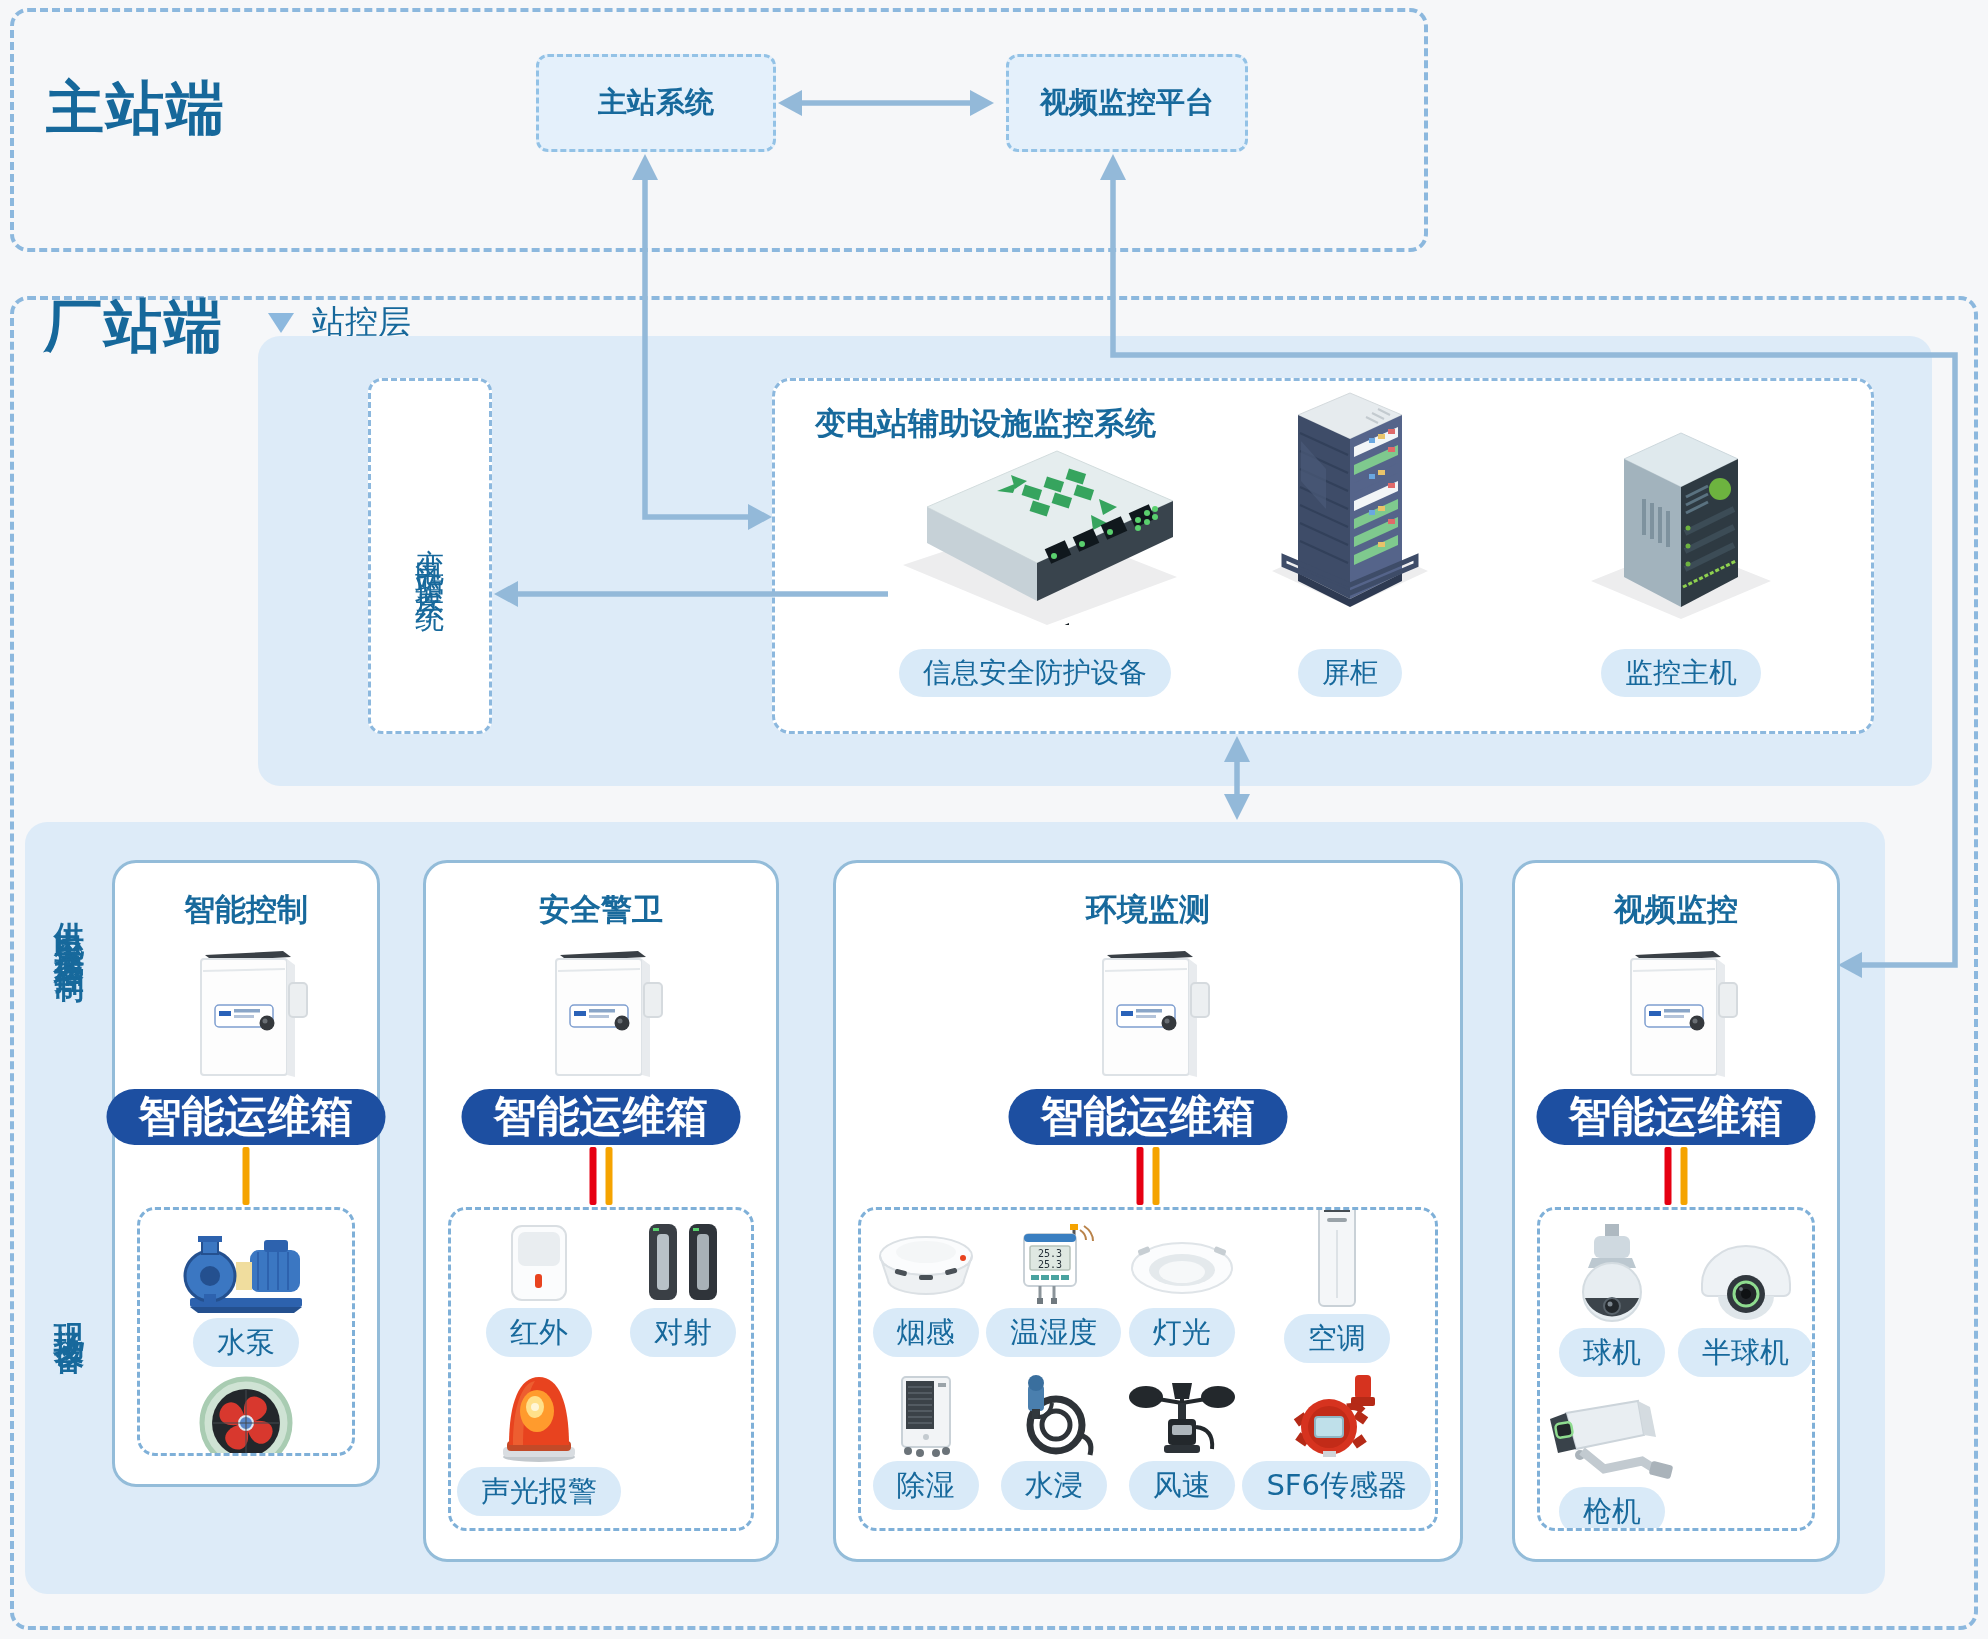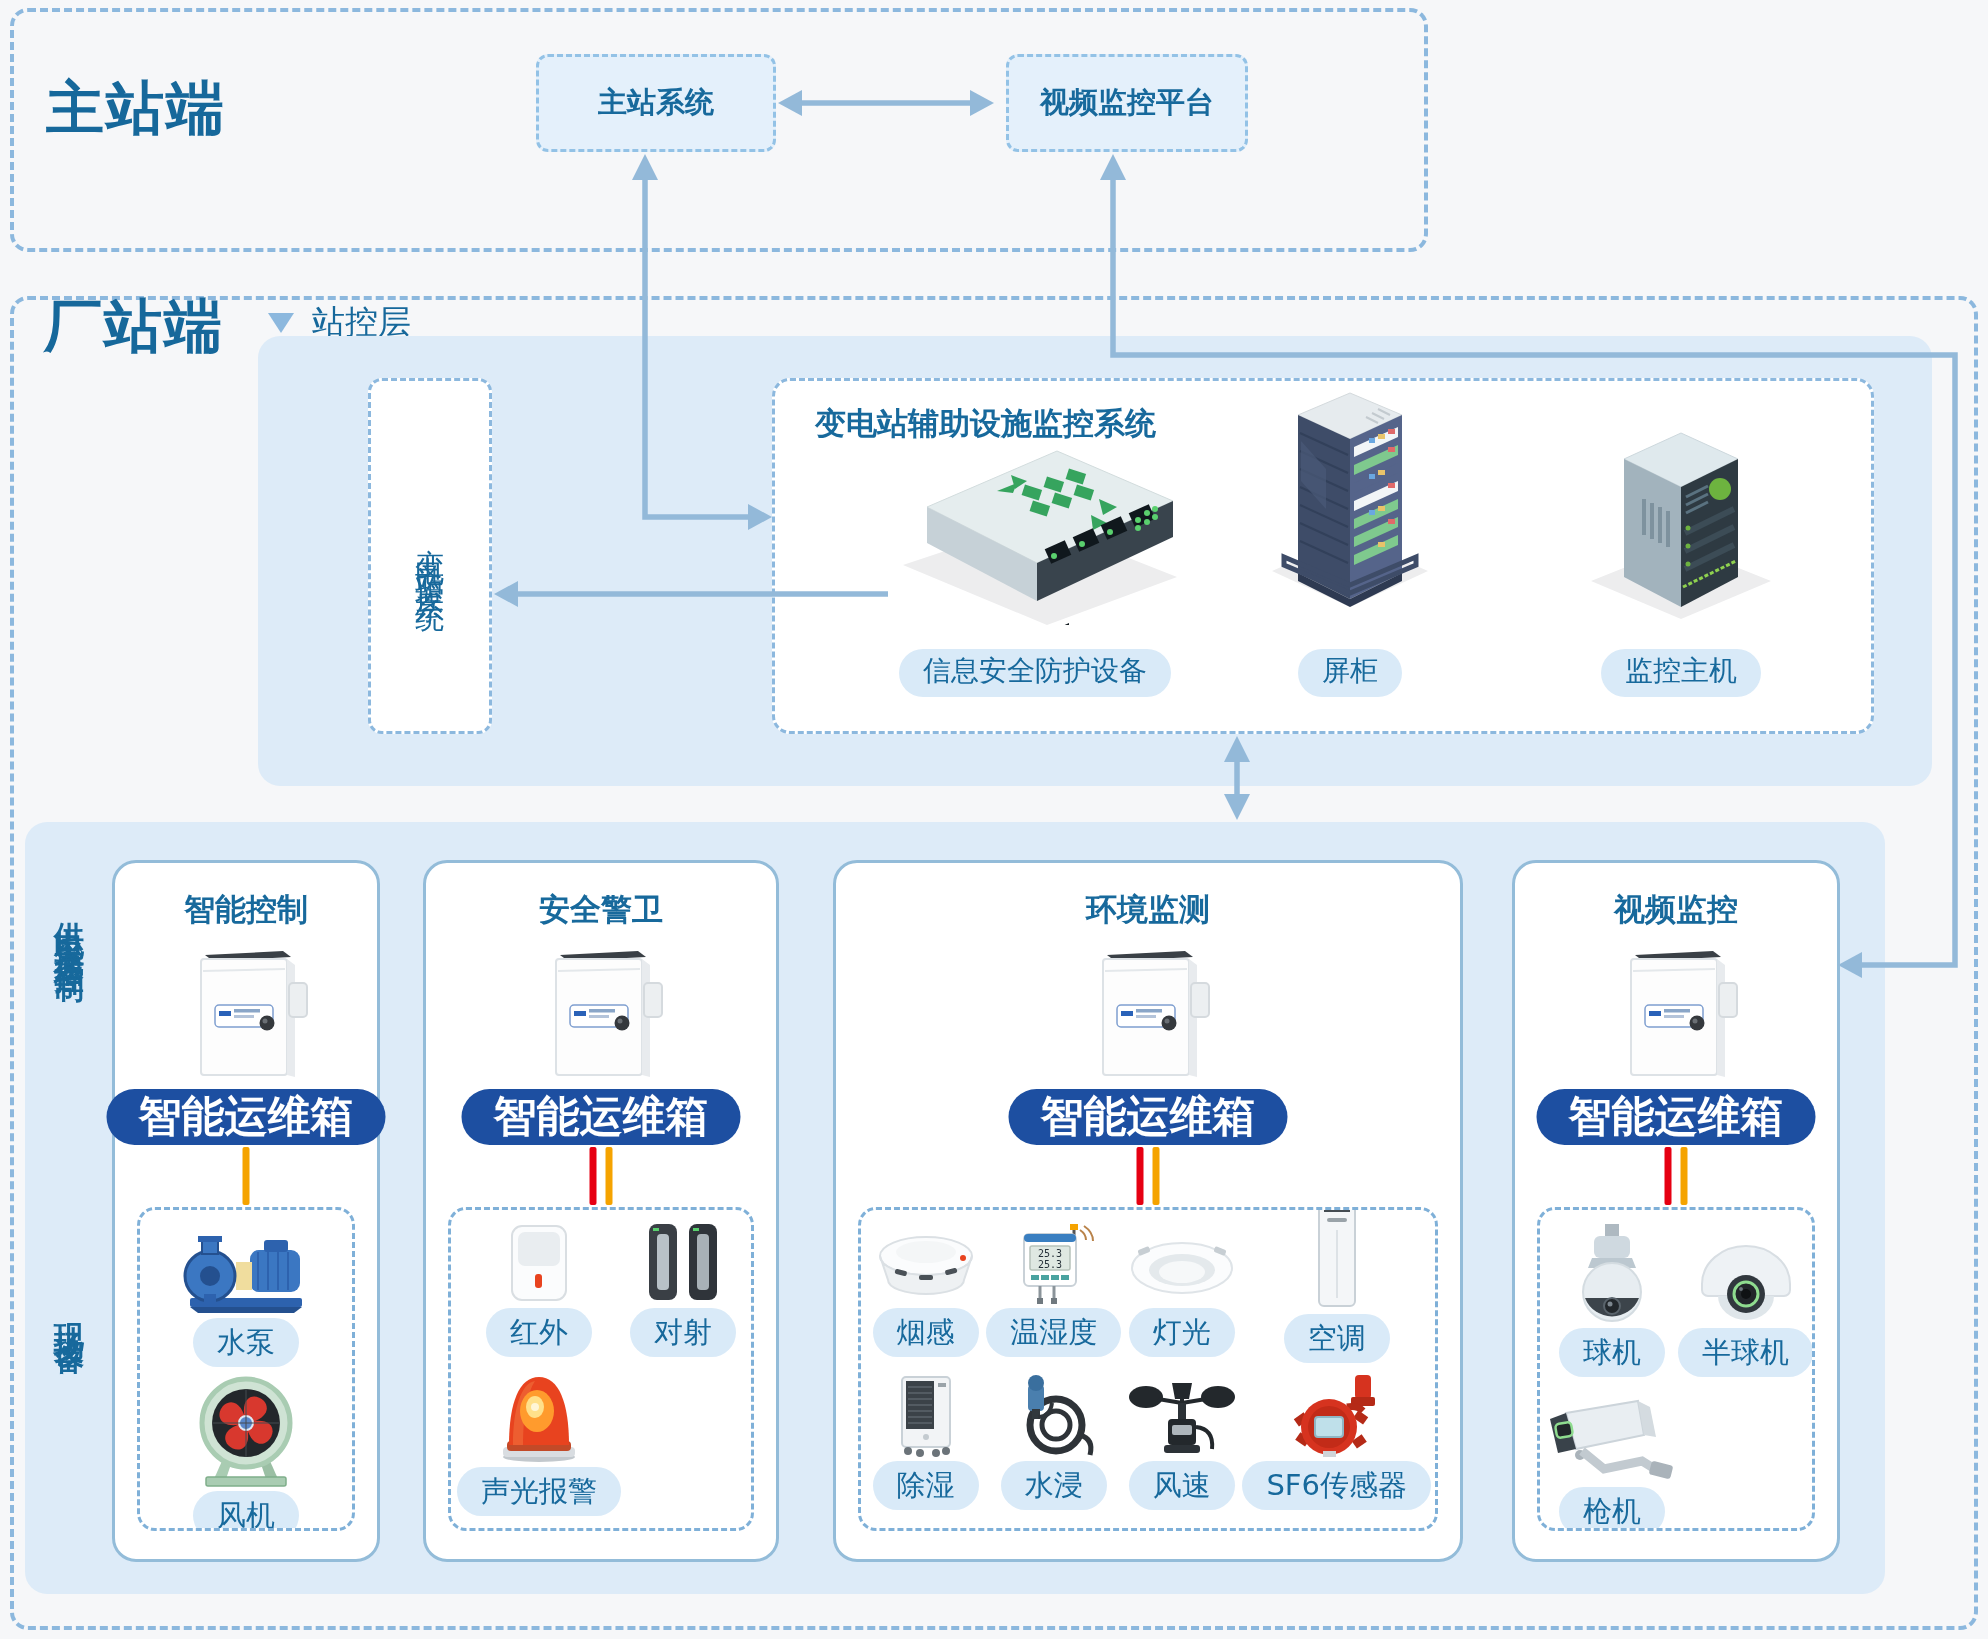--- a/index.html
+++ b/index.html
@@ -33,21 +33,21 @@
   .layer-text{margin-left:18px;font-size:33px;color:#16689b;}
   .vbox{background:#ffffff;border:3px dashed #8cb8de;border-radius:14px;display:flex;align-items:center;justify-content:center;}
   .vtext{writing-mode:vertical-rl;text-orientation:upright;font-size:29px;color:#17699c;letter-spacing:9px;}
   .aux-box{background:#ffffff;border:3px dashed #8cb8de;border-radius:18px;}
   .aux-title{position:absolute;left:40px;top:22px;font-size:31px;font-weight:bold;color:#17699c;}
   .aux-dev{position:absolute;display:flex;flex-direction:column;align-items:center;justify-content:flex-end;height:250px;top:66px;}
   .pill{
     background:#d9eaf8;border-radius:26px;padding:7px 24px;
     font-size:28px;color:#17699c;white-space:nowrap;line-height:1.2;
   }
-  .aux-dev .pill{margin-top:20px;font-family:Liberation Mono, monospace;}
+  .aux-dev .pill{margin-top:20px;}
   
   .bottom-panel{background:#ddebf8;border-radius:22px;}
   .side-label{font-size:30px;color:#17699c;writing-mode:vertical-rl;text-orientation:upright;letter-spacing:7px;font-weight:bold;}
   .col{background:#ffffff;border:3px solid #93bcd9;border-radius:24px;}
   .col-title{position:absolute;top:26px;left:0;right:0;text-align:center;font-size:31px;font-weight:bold;color:#17699c;}
   .cabinet-wrap{position:absolute;top:80px;left:0;right:0;display:flex;justify-content:center;}
   .ops-pill{
     position:absolute;top:226px;left:50%;transform:translateX(-50%);
     background:#1d4fa1;color:#ffffff;border-radius:34px;height:56px;
     display:flex;align-items:center;justify-content:center;padding:0 32px;
@@ -234,21 +234,21 @@
         </svg>
       </span>
       <div class="pill">监控主机</div>
     </div>
   </div>
 
   <div class="abs bottom-panel" style="left:25px;top:822px;width:1860px;height:772px;"></div>
   <div class="abs side-label" style="left:48px;top:898px;height:400px;">供电采集通信控制</div>
   <div class="abs side-label" style="left:48px;top:1300px;height:220px;">现场设备</div>
 
-  <div class="abs col" style="left:112px;top:860px;width:268px;height:702px;">
+  <div class="abs col" style="left:112px;top:860px;width:268px;height:627px;">
     <div class="col-title">智能控制</div>
     <div class="cabinet-wrap">
       <svg width="150" height="140" viewBox="0 0 150 140">
         <polygon points="34,12 112,8 120,14 42,18" fill="#3a4046"></polygon>
         <rect x="30" y="16" width="86" height="116" rx="3" fill="#fdfdfd" stroke="#dde2e6" stroke-width="2"></rect>
         <polygon points="116,16 124,22 124,134 116,132" fill="#e8ebee"></polygon>
         <rect x="118" y="40" width="18" height="34" rx="4" fill="#eceff1" stroke="#d5dade" stroke-width="2"></rect>
         <line x1="32" y1="28" x2="114" y2="26" stroke="#e4e8eb" stroke-width="2"></line>
         <rect x="44" y="62" width="58" height="22" rx="4" fill="#ffffff" stroke="#7f9fd0" stroke-width="1.5"></rect>
         <rect x="48" y="68" width="12" height="5" fill="#2a62b8"></rect>

